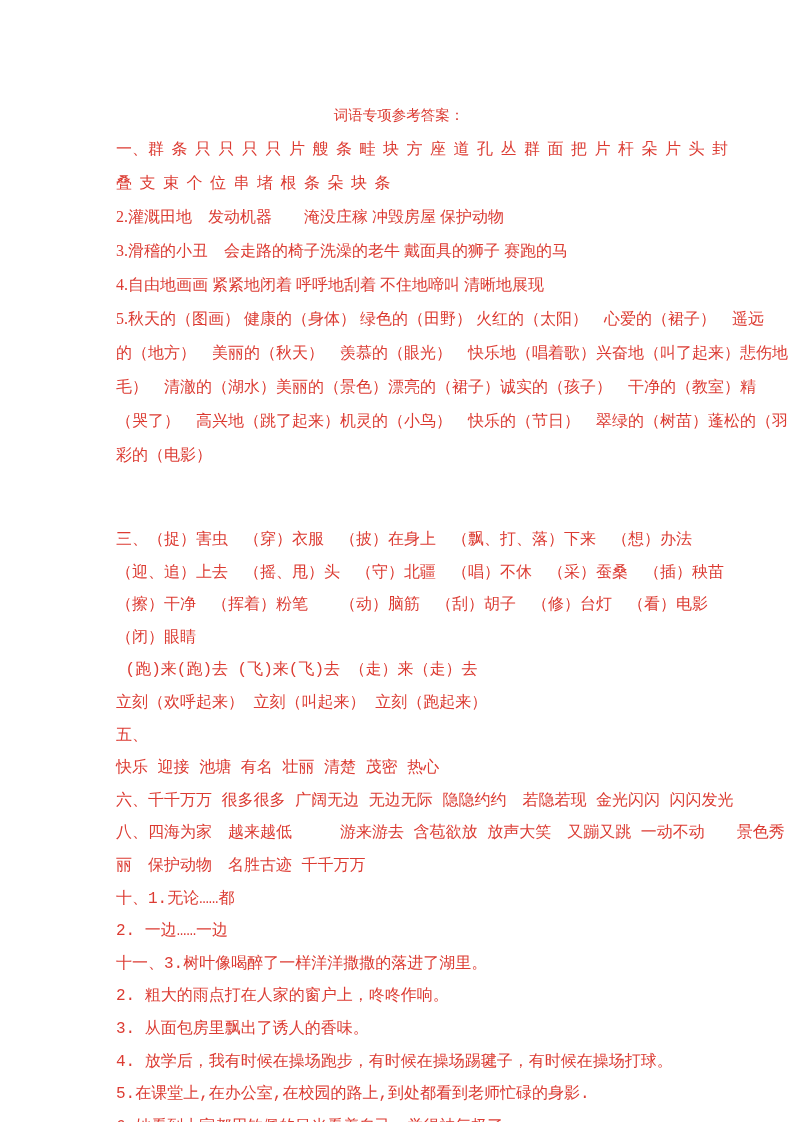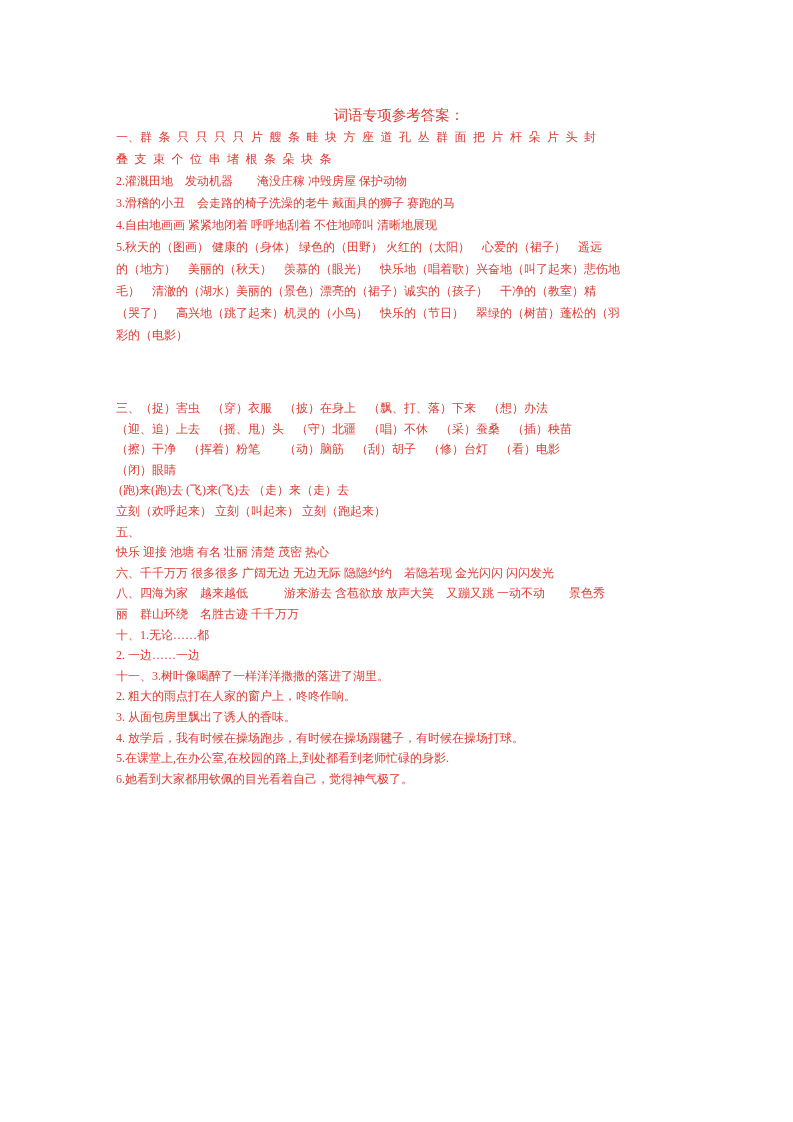--- a/index.html
+++ b/index.html
@@ -18,24 +18,25 @@
     color: var(--txt, #dc3b32);
   }
   .content {
     position: absolute;
     top: 104px;
     left: 116px;
     width: 566px;
   }
   .ln {
     white-space: pre;
-    font-size: 12px;
+    font-size: 16px;
+    margin-top: 12px;
   }
   .sec1 .ln { line-height: 22px; }
-  .sec2 .ln { line-height: 20.6px; }
+  .sec2 .ln { line-height: 20.6px; font-family: Liberation Mono, monospace; }
   .title-line {
     text-align: center;
     line-height: 22px;
     font-size: 14.5px;
     white-space: pre;
   }
   .spread { word-spacing: 3.5px; }
   .gap { height: 52px; }
 </style>
 </head>
@@ -64,21 +65,21 @@
       <div class="ln">三、（捉）害虫　（穿）衣服　（披）在身上　（飘、打、落）下来　（想）办法</div>
       <div class="ln">（迎、追）上去　（摇、甩）头　（守）北疆　（唱）不休　（采）蚕桑　（插）秧苗</div>
       <div class="ln">（擦）干净　（挥着）粉笔　　（动）脑筋　（刮）胡子　（修）台灯　（看）电影</div>
       <div class="ln">（闭）眼睛</div>
       <div class="ln"> (跑)来(跑)去 (飞)来(飞)去 （走）来（走）去</div>
       <div class="ln">立刻（欢呼起来） 立刻（叫起来） 立刻（跑起来）</div>
       <div class="ln">五、</div>
       <div class="ln">快乐 迎接 池塘 有名 壮丽 清楚 茂密 热心</div>
       <div class="ln">六、千千万万 很多很多 广阔无边 无边无际 隐隐约约　若隐若现 金光闪闪 闪闪发光</div>
       <div class="ln">八、四海为家　越来越低　　　游来游去 含苞欲放 放声大笑　又蹦又跳 一动不动　　景色秀</div>
-      <div class="ln">丽　群山环绕　名胜古迹 千千万万</div>
+      <div class="ln">丽　保护动物　名胜古迹 千千万万</div>
       <div class="ln">十、1.无论……都</div>
       <div class="ln">2. 一边……一边</div>
       <div class="ln">十一、3.树叶像喝醉了一样洋洋撒撒的落进了湖里。</div>
       <div class="ln">2. 粗大的雨点打在人家的窗户上，咚咚作响。</div>
       <div class="ln">3. 从面包房里飘出了诱人的香味。</div>
       <div class="ln">4. 放学后，我有时候在操场跑步，有时候在操场踢毽子，有时候在操场打球。</div>
       <div class="ln">5.在课堂上,在办公室,在校园的路上,到处都看到老师忙碌的身影.</div>
       <div class="ln">6.她看到大家都用钦佩的目光看着自己，觉得神气极了。</div>
     </div>
 

